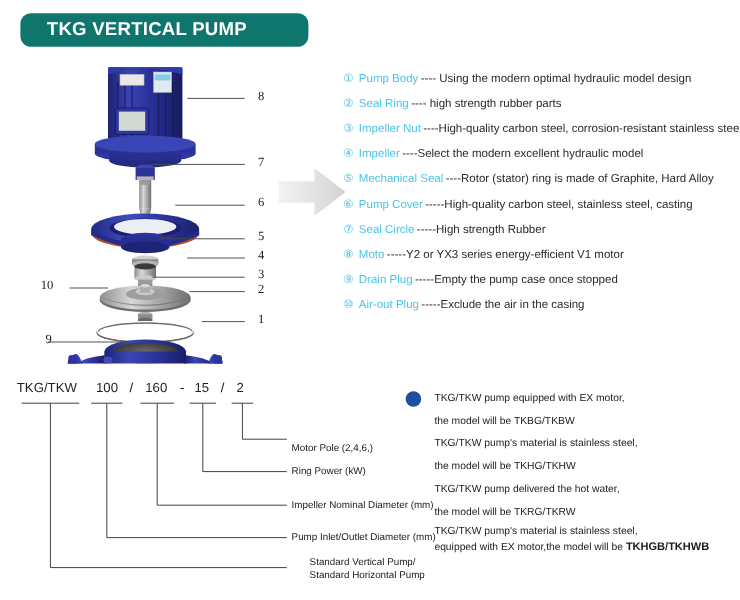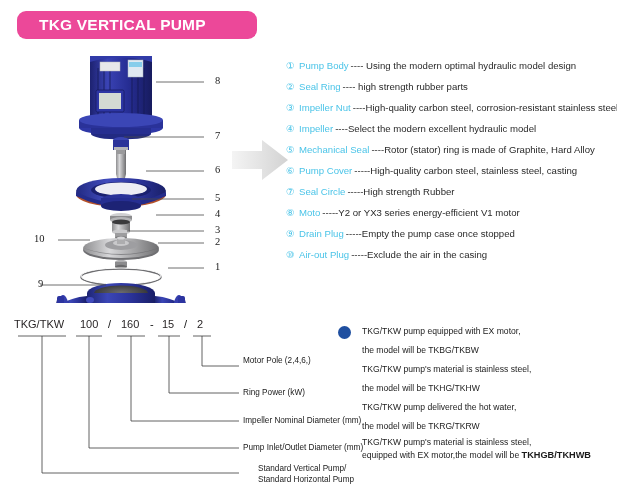--- a/index.html
+++ b/index.html
@@ -11,21 +11,21 @@
     overflow:hidden;
     position:relative;
     color:#231f20;
   }
   .page{position:relative;width:617px;height:500px;}
 
   
   .banner{
     position:absolute;left:17px;top:11px;
     width:240px;height:28px;
-    background:#ec4899;
+    background:#0f766e;
     border-radius:9px 9px 9px 9px;
     display:flex;align-items:center;
   }
   .banner-text{
     color:#ffffff;
     font-size:15.5px;
     font-weight:bold;
     letter-spacing:0.2px;
     padding-left:22px;
     white-space:nowrap;
@@ -369,21 +369,21 @@
         <line x1="179" y1="18" x2="197" y2="18"></line>
 
         <path d="M188 18 V48 H225"></path>
         <path d="M155 18 V75 H225"></path>
         <path d="M117 18 V103 H225"></path>
         <path d="M75  18 V130 H225"></path>
         <path d="M28  18 V155 H225"></path>
       </g>
     </svg>
 
-    <div class="leader-label" style="left:229px;top:38px;">Motor Pole (2,4,6,)</div>
+    <div class="leader-label" style="left:229px;top:51px;">Motor Pole (2,4,6,)</div>
     <div class="leader-label" style="left:229px;top:70px;">Ring Power   (kW)</div>
     <div class="leader-label" style="left:229px;top:98px;">Impeller Nominal Diameter (mm)</div>
     <div class="leader-label" style="left:229px;top:125px;text-align:center;">Pump Inlet/Outlet Diameter (mm)</div>
     <div class="leader-label" style="left:229px;top:146px;margin-left:15px;">
       <span>Standard Vertical Pump/</span><br>
       <span>Standard Horizontal Pump</span>
     </div>
   </div>
 
   <div class="notes">

